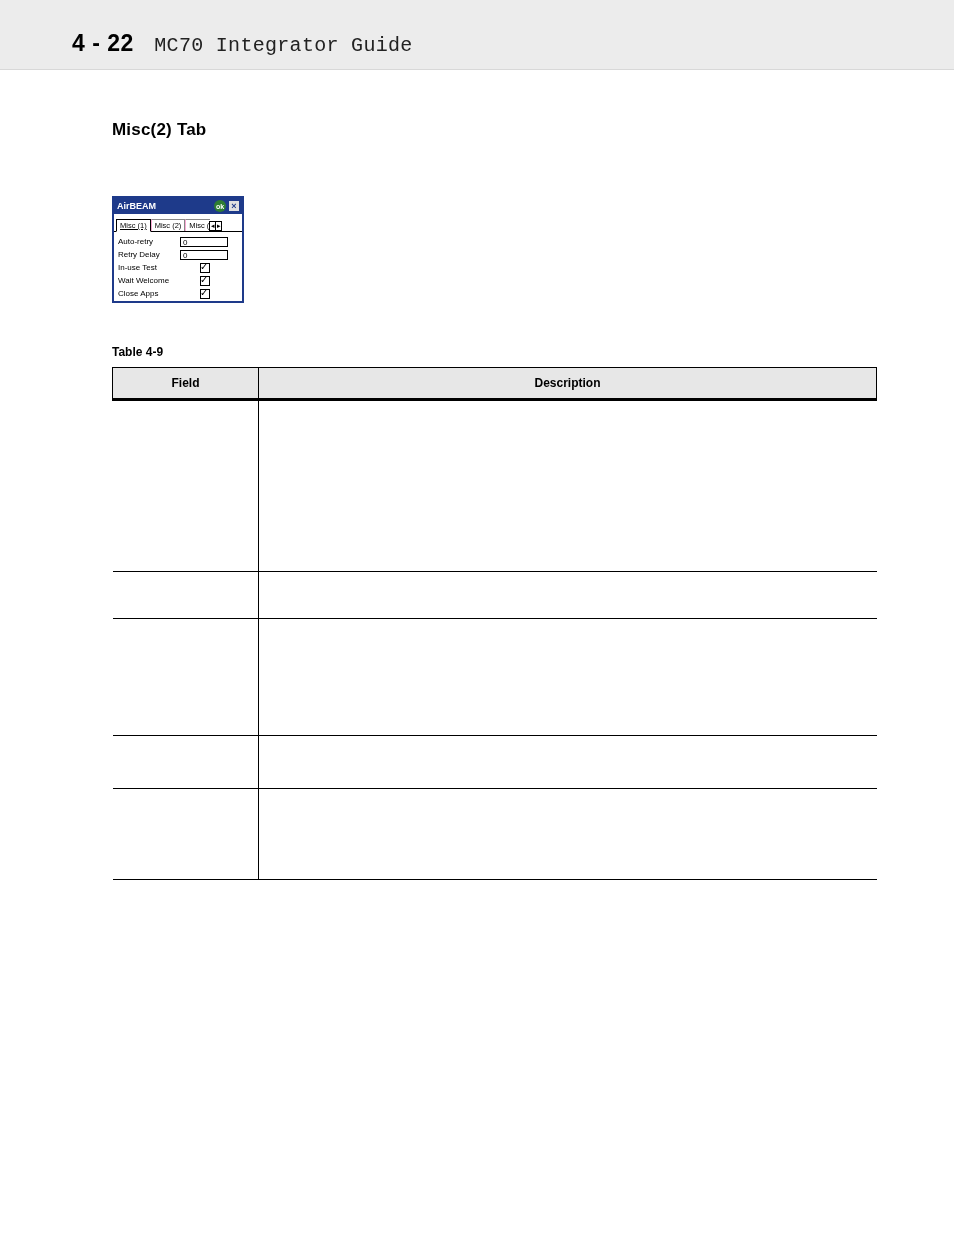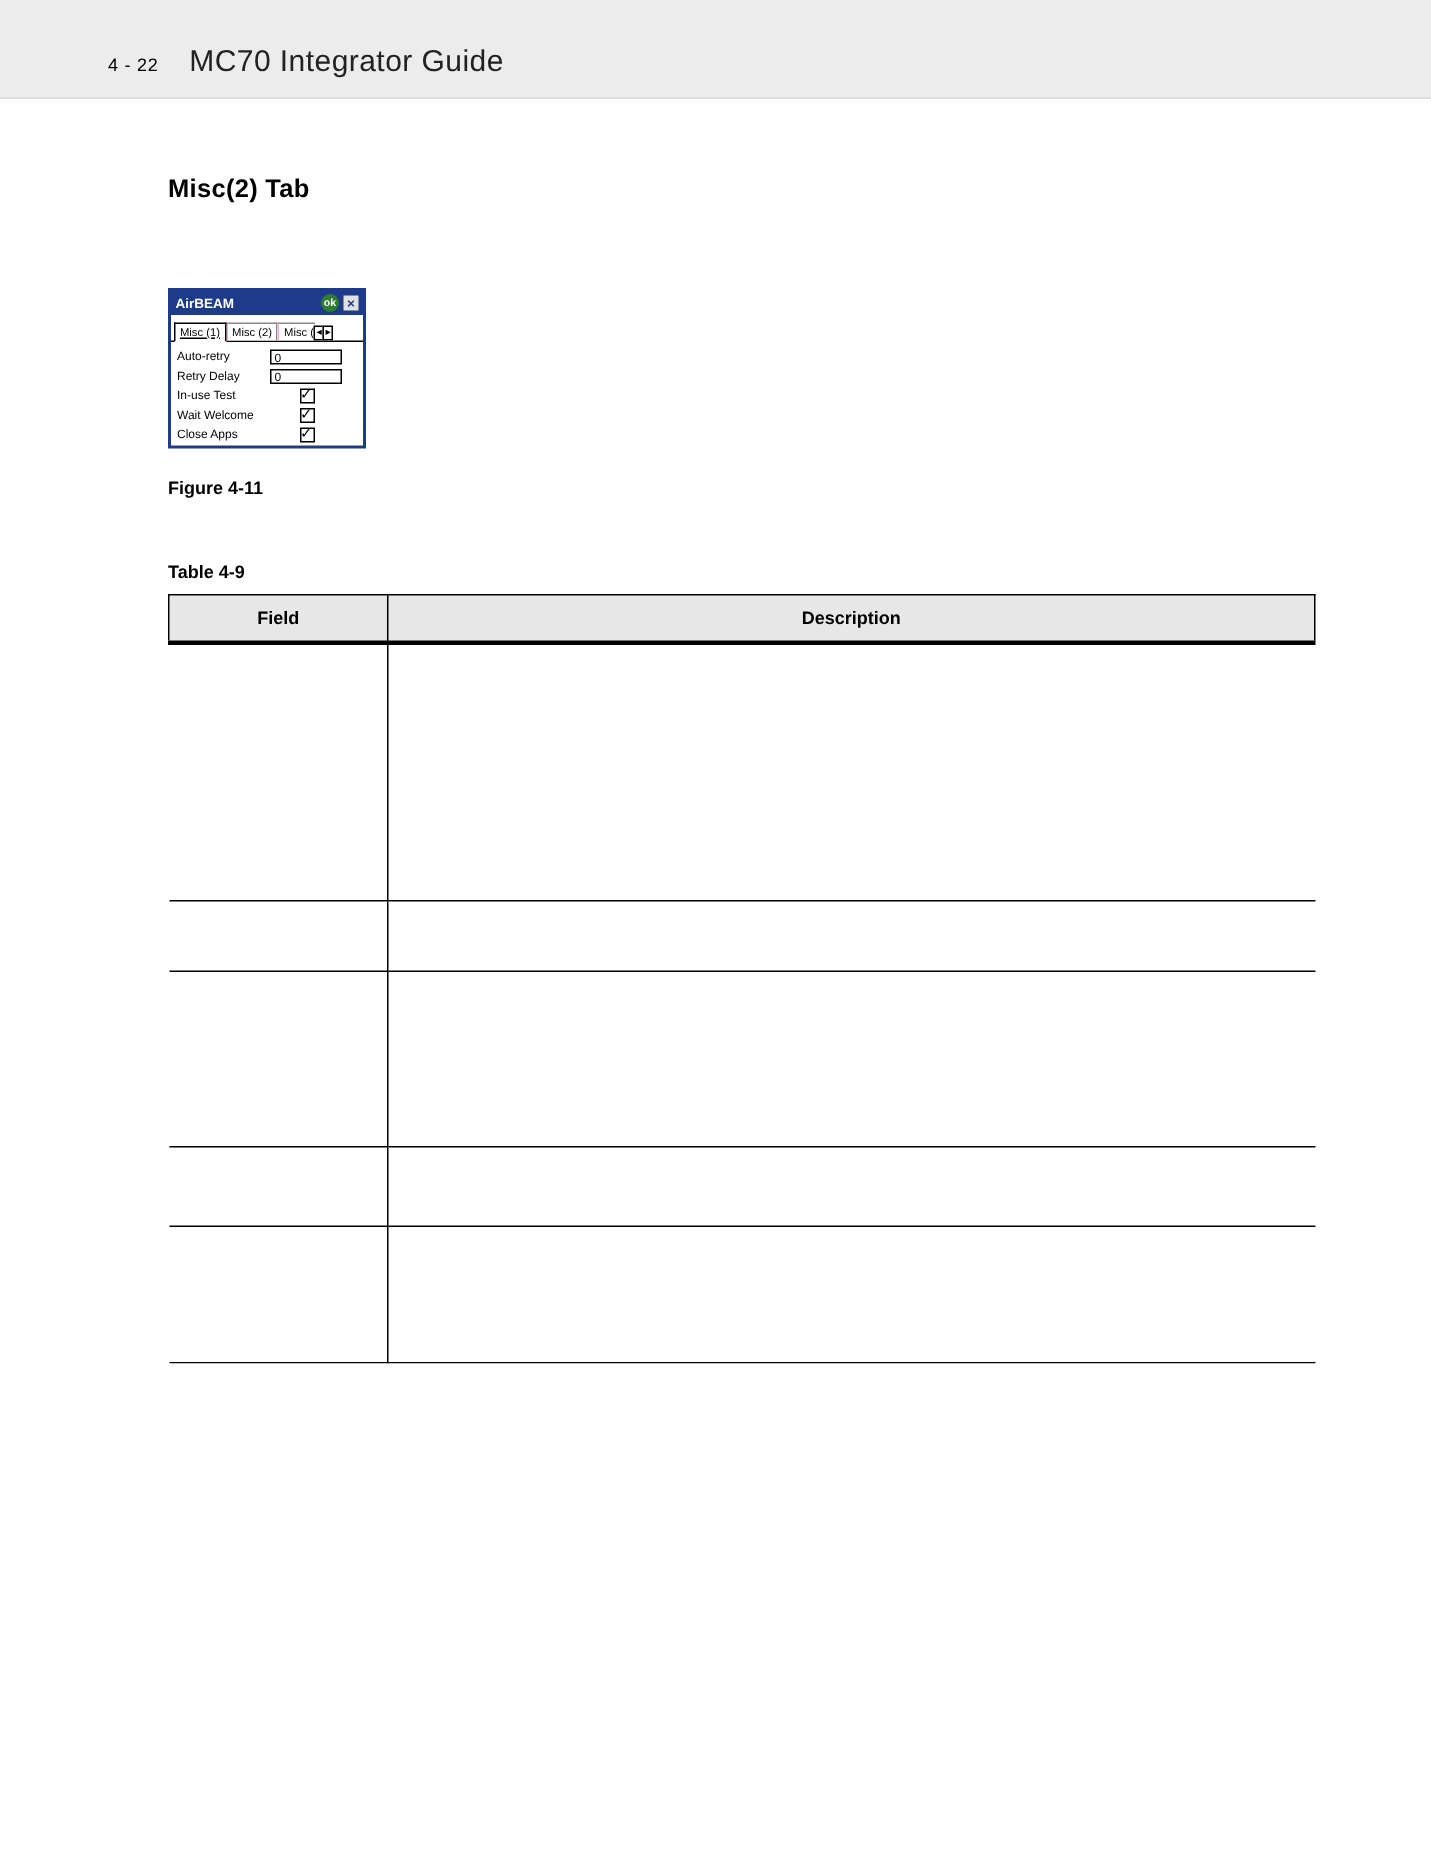--- a/index.html
+++ b/index.html
@@ -9,31 +9,32 @@
     font-family: Arial, Helvetica, sans-serif;
     color: #000;
     width: 954px;
   }
   .header-band {
     background: #ececec;
     padding: 30px 0 12px 72px;
     border-bottom: 1px solid #d8d8d8;
   }
   .page-num {
-    font-size: 12px;
-    font-weight: 400;
+    font-size: 23px;
+    font-weight: 700;
     color: #000;
     margin-right: 16px;
     letter-spacing: 0.5px;
   }
   .guide-title {
     font-size: 20px;
     font-weight: 400;
     color: #222;
     letter-spacing: 0.3px;
+    font-family: Liberation Mono, monospace;
   }
   .content {
     padding: 50px 78px 0 112px;
   }
   .section-heading {
     font-size: 17px;
     font-weight: bold;
     margin: 0 0 56px 0;
     letter-spacing: 0.2px;
   }
@@ -244,21 +245,20 @@
         <span class="lbl">Wait Welcome</span>
         <span class="ss-check checked"></span>
       </div>
       <div class="ss-row" style="margin-bottom:0">
         <span class="lbl">Close Apps</span>
         <span class="ss-check checked"></span>
       </div>
     </div>
   </div>
 
-  <div class="caption">Figure 4-11</div>
 
   <div class="table-caption">Table 4-9</div>
 
   <table class="desc">
     <thead>
       <tr>
         <th style="width:145px">Field</th>
         <th>Description</th>
       </tr>
     </thead>

